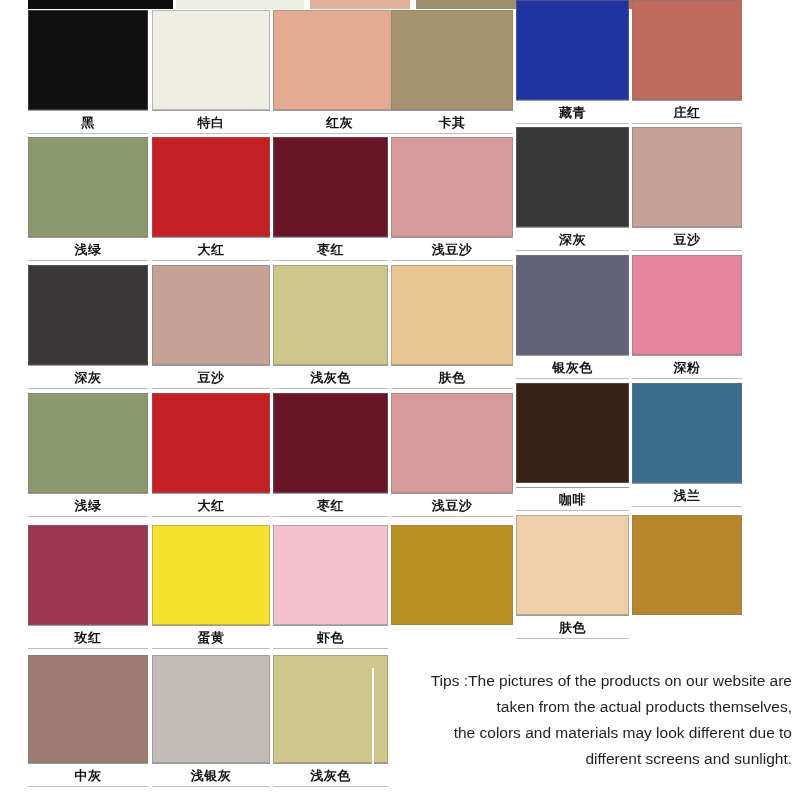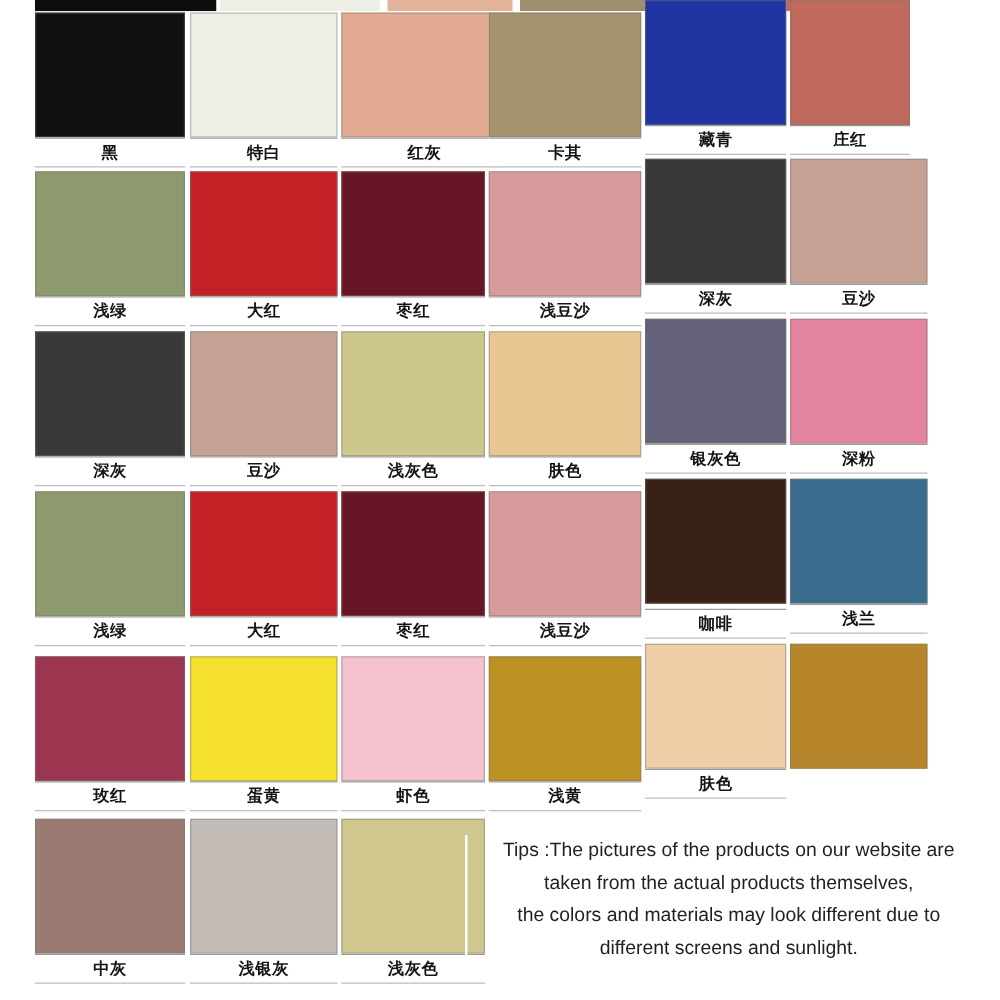--- a/index.html
+++ b/index.html
@@ -72,21 +72,21 @@
 
   
 
   .tips-box {
     position: absolute;
     box-sizing: border-box;
     color: #231f20;
     font-family: "Liberation Sans", sans-serif;
     font-size: 15.5px;
     line-height: 26px;
-    text-align: center;
+    text-align: right;
     border-left: 2px solid #ffffff;
   }
   .tips-line { display: block; white-space: nowrap; }
 </style>
 </head>
 <body>
 
 <div id="chart-root">
 
   <div class="top-strip">
@@ -112,21 +112,21 @@
         <div class="swatch-label" style="height: 24px;">红灰</div>
       </div>
       <div class="swatch-cell" style="left: 391px; top: 10px; width: 122px; height: 124px;">
         <div class="swatch-chip" title="卡其" style="height: 100px; background: rgb(168, 147, 113);"></div>
         <div class="swatch-label" style="height: 24px;">卡其</div>
       </div>
       <div class="swatch-cell" style="left: 516px; top: 0px; width: 113px; height: 124px;">
         <div class="swatch-chip" title="藏青" style="height: 100px; background: rgb(31, 52, 160);"></div>
         <div class="swatch-label" style="height: 24px;">藏青</div>
       </div>
-      <div class="swatch-cell" style="left: 632px; top: 0px; width: 96px; height: 124px;">
+      <div class="swatch-cell" style="left: 632px; top: 0px; width: 110px; height: 124px;">
         <div class="swatch-chip" title="庄红" style="height: 100px; background: rgb(192, 106, 94);"></div>
         <div class="swatch-label" style="height: 24px;">庄红</div>
       </div>
       <div class="swatch-cell" style="left: 28px; top: 137px; width: 120px; height: 124px;">
         <div class="swatch-chip" title="浅绿" style="height: 100px; background: rgb(141, 154, 110);"></div>
         <div class="swatch-label" style="height: 24px;">浅绿</div>
       </div>
       <div class="swatch-cell" style="left: 152px; top: 137px; width: 118px; height: 124px;">
         <div class="swatch-chip" title="大红" style="height: 100px; background: rgb(196, 33, 39);"></div>
         <div class="swatch-label" style="height: 24px;">大红</div>
@@ -202,21 +202,20 @@
       <div class="swatch-cell" style="left: 152px; top: 525px; width: 118px; height: 124px;">
         <div class="swatch-chip" title="蛋黄" style="height: 100px; background: rgb(245, 225, 46);"></div>
         <div class="swatch-label" style="height: 24px;">蛋黄</div>
       </div>
       <div class="swatch-cell" style="left: 273px; top: 525px; width: 115px; height: 124px;">
         <div class="swatch-chip" title="虾色" style="height: 100px; background: rgb(243, 194, 206);"></div>
         <div class="swatch-label" style="height: 24px;">虾色</div>
       </div>
       <div class="swatch-cell" style="left: 391px; top: 525px; width: 122px; height: 124px;">
         <div class="swatch-chip" title="浅黄" style="height: 100px; background: rgb(188, 145, 36);"></div>
-        <div class="swatch-label" style="height: 24px;">浅黄</div>
       </div>
       <div class="swatch-cell" style="left: 516px; top: 515px; width: 113px; height: 124px;">
         <div class="swatch-chip" title="肤色" style="height: 100px; background: rgb(239, 207, 168);"></div>
         <div class="swatch-label" style="height: 24px;">肤色</div>
       </div>
       <div class="swatch-cell" style="left: 632px; top: 515px; width: 110px; height: 124px;">
         <div class="swatch-chip" title="姜黄" style="height: 100px; background: rgb(184, 134, 42);"></div>
       </div>
       <div class="swatch-cell" style="left: 28px; top: 655px; width: 120px; height: 132px;">
         <div class="swatch-chip" title="中灰" style="height: 108px; background: rgb(155, 122, 114);"></div>

